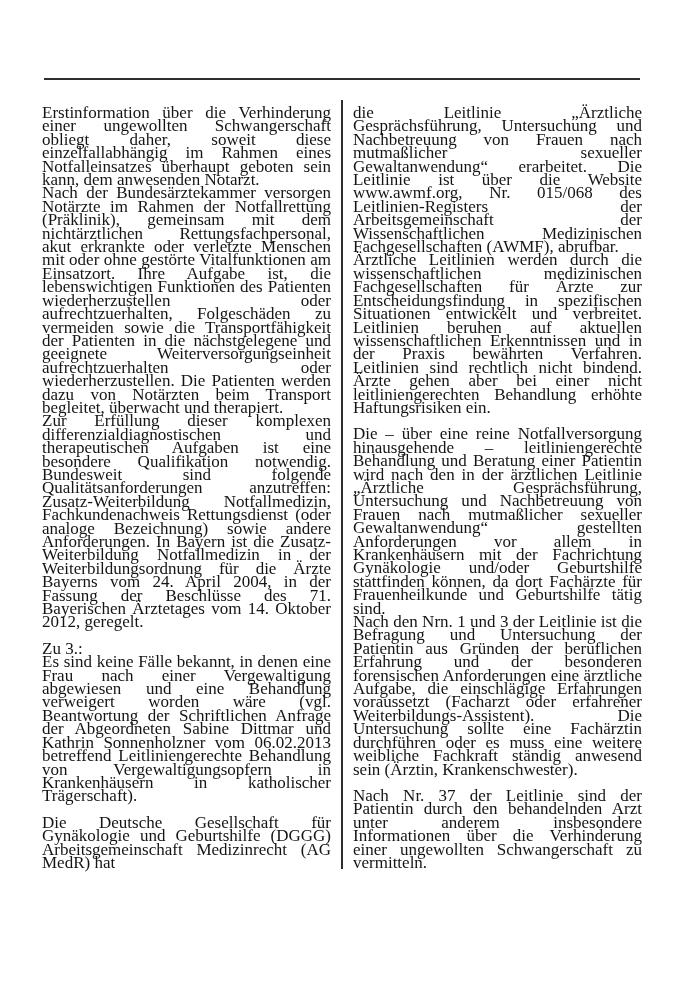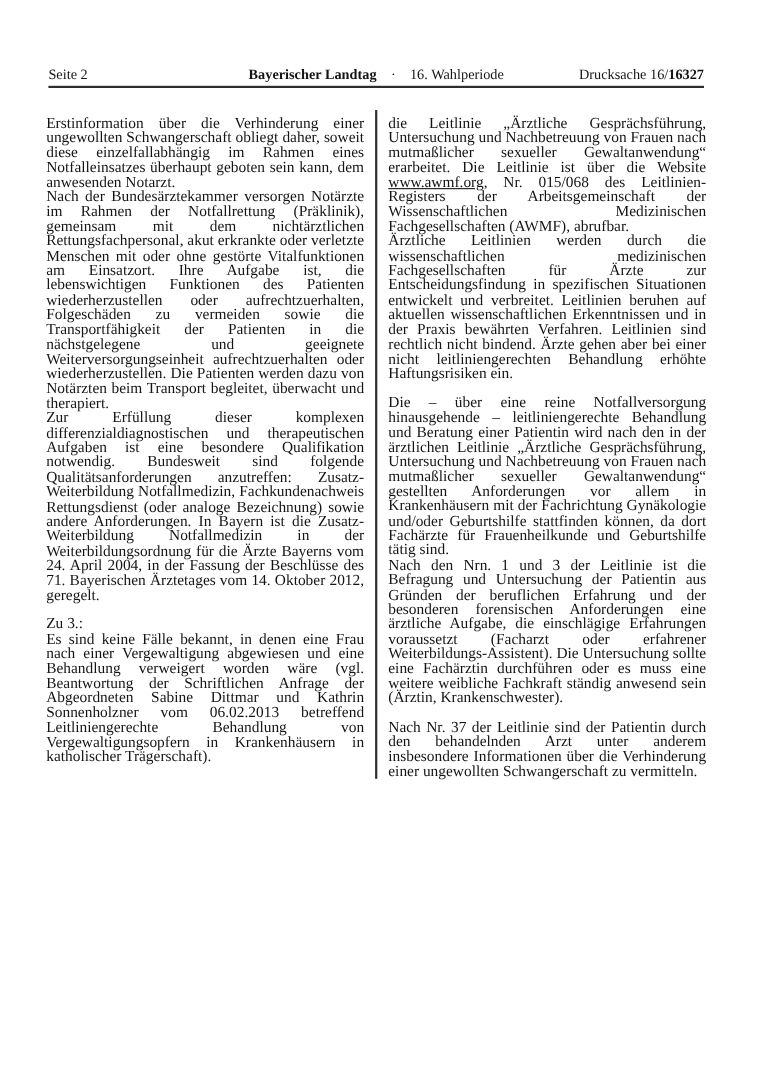--- a/index.html
+++ b/index.html
@@ -44,60 +44,52 @@
     position: absolute;
     left: 42px;
     top: 106px;
     width: 600px;
     display: flex;
     align-items: stretch;
   }
   .col {
     width: 289px;
     flex: 0 0 289px;
-    font-size: 14px;
+    font-size: 17px;
     line-height: 13.4px;
     text-align: justify;
     hyphens: auto;
     -webkit-hyphens: auto;
   }
   .col-divider {
     flex: 0 0 1.5px;
     width: 1.5px;
     background: #2e2e2e;
     margin: -6px 10.2px 0 10.3px;
   }
   .para { margin: 0; }
   .para.gap { margin-bottom: 13px; }
-  .u { text-decoration: underline; }
+  .u { }
 </style>
 </head>
 <body>
 
 <div class="page">
 
-  <div class="header">
-    <span class="h-left">Seite 2</span>
-    <span class="h-mid">
-      <span class="bold">Bayerischer Landtag</span><span class="dot">·</span><span>16. Wahlperiode</span>
-    </span>
-    <span class="h-right">
-      <span>Drucksache 16/</span><span class="bold">16327</span>
-    </span>
-  </div>
 
   <div class="header-rule"></div>
 
   <div class="body-cols">
     <div class="col">
         <p class="para"><span>Erstinformation über die Verhinderung einer ungewollten Schwangerschaft obliegt daher, soweit diese einzelfallabhängig im Rahmen eines Notfalleinsatzes überhaupt geboten sein kann, dem anwesenden Notarzt.</span></p>
         <p class="para"><span>Nach der Bundesärztekammer versorgen Notärzte im Rahmen der Notfallrettung (Präklinik), gemeinsam mit dem nichtärztlichen Rettungsfachpersonal, akut erkrankte oder verletzte Menschen mit oder ohne gestörte Vitalfunktionen am Einsatzort. Ihre Aufgabe ist, die lebenswichtigen Funktionen des Patienten wiederherzustellen oder aufrechtzuerhalten, Folgeschäden zu vermeiden sowie die Transportfähigkeit der Patienten in die nächstgelegene und geeignete Weiterversorgungseinheit aufrechtzuerhalten oder wiederherzustellen. Die Patienten werden dazu von Notärzten beim Transport begleitet, überwacht und therapiert.</span></p>
         <p class="para gap"><span>Zur Erfüllung dieser komplexen differenzialdiagnostischen und therapeutischen Aufgaben ist eine besondere Qualifikation notwendig. Bundesweit sind folgende Qualitätsanforderungen anzutreffen: Zusatz-Weiterbildung Notfallmedizin, Fachkundenachweis Rettungsdienst (oder analoge Bezeichnung) sowie andere Anforderungen. In Bayern ist die Zusatz-Weiterbildung Notfallmedizin in der Weiterbildungsordnung für die Ärzte Bayerns vom 24. April 2004, in der Fassung der Beschlüsse des 71. Bayerischen Ärztetages vom 14. Oktober 2012, geregelt.</span></p>
         <p class="para"><span>Zu 3.:</span></p>
         <p class="para gap"><span>Es sind keine Fälle bekannt, in denen eine Frau nach einer Vergewaltigung abgewiesen und eine Behandlung verweigert worden wäre (vgl. Beantwortung der Schriftlichen Anfrage der Abgeordneten Sabine Dittmar und Kathrin Sonnenholzner vom 06.02.2013 betreffend Leitliniengerechte Behandlung von Vergewaltigungsopfern in Krankenhäusern in katholischer Trägerschaft).</span></p>
+        <p class="para"><span>Die Deutsche Gesellschaft für Gynäkologie und Geburtshilfe (DGGG) Arbeitsgemeinschaft Medizinrecht (AG MedR) hat</span></p>
       </div>
     <div class="col-divider"></div>
     <div class="col">
         <p class="para"><span>die Leitlinie „Ärztliche Gesprächsführung, Untersuchung und Nachbetreuung von Frauen nach mutmaßlicher sexueller Gewaltanwendung“ erarbeitet. Die Leitlinie ist über die Website </span><span class="u">www.awmf.org</span><span>, Nr. 015/068 des Leitlinien-Registers der Arbeitsgemeinschaft der Wissenschaftlichen Medizinischen Fachgesellschaften (AWMF), abrufbar.</span></p>
         <p class="para gap"><span>Ärztliche Leitlinien werden durch die wissenschaftlichen medizinischen Fachgesellschaften für Ärzte zur Entscheidungsfindung in spezifischen Situationen entwickelt und verbreitet. Leitlinien beruhen auf aktuellen wissenschaftlichen Erkenntnissen und in der Praxis bewährten Verfahren. Leitlinien sind rechtlich nicht bindend. Ärzte gehen aber bei einer nicht leitliniengerechten Behandlung erhöhte Haftungsrisiken ein.</span></p>
         <p class="para"><span>Die – über eine reine Notfallversorgung hinausgehende – leitliniengerechte Behandlung und Beratung einer Patientin wird nach den in der ärztlichen Leitlinie „Ärztliche Gesprächsführung, Untersuchung und Nachbetreuung von Frauen nach mutmaßlicher sexueller Gewaltanwendung“ gestellten Anforderungen vor allem in Krankenhäusern mit der Fachrichtung Gynäkologie und/oder Geburtshilfe stattfinden können, da dort Fachärzte für Frauenheilkunde und Geburtshilfe tätig sind.</span></p>
         <p class="para gap"><span>Nach den Nrn. 1 und 3 der Leitlinie ist die Befragung und Untersuchung der Patientin aus Gründen der beruflichen Erfahrung und der besonderen forensischen Anforderungen eine ärztliche Aufgabe, die einschlägige Erfahrungen voraussetzt (Facharzt oder erfahrener Weiterbildungs-Assistent). Die Untersuchung sollte eine Fachärztin durchführen oder es muss eine weitere weibliche Fachkraft ständig anwesend sein (Ärztin, Krankenschwester).</span></p>
         <p class="para"><span>Nach Nr. 37 der Leitlinie sind der Patientin durch den behandelnden Arzt unter anderem insbesondere Informationen über die Verhinderung einer ungewollten Schwangerschaft zu vermitteln.</span></p>
       </div>
   </div>

